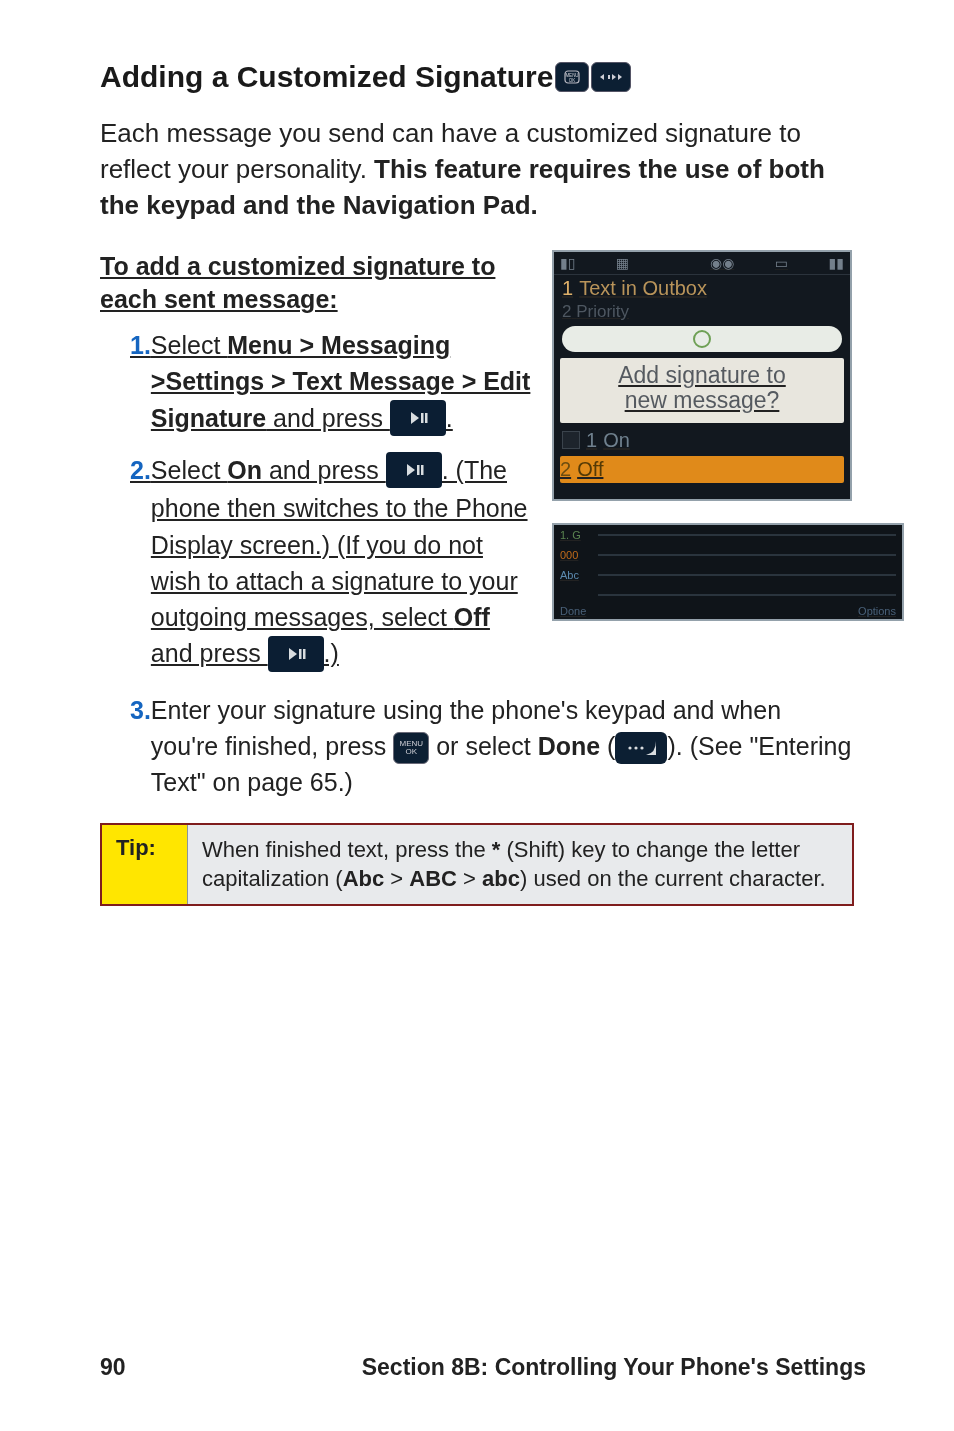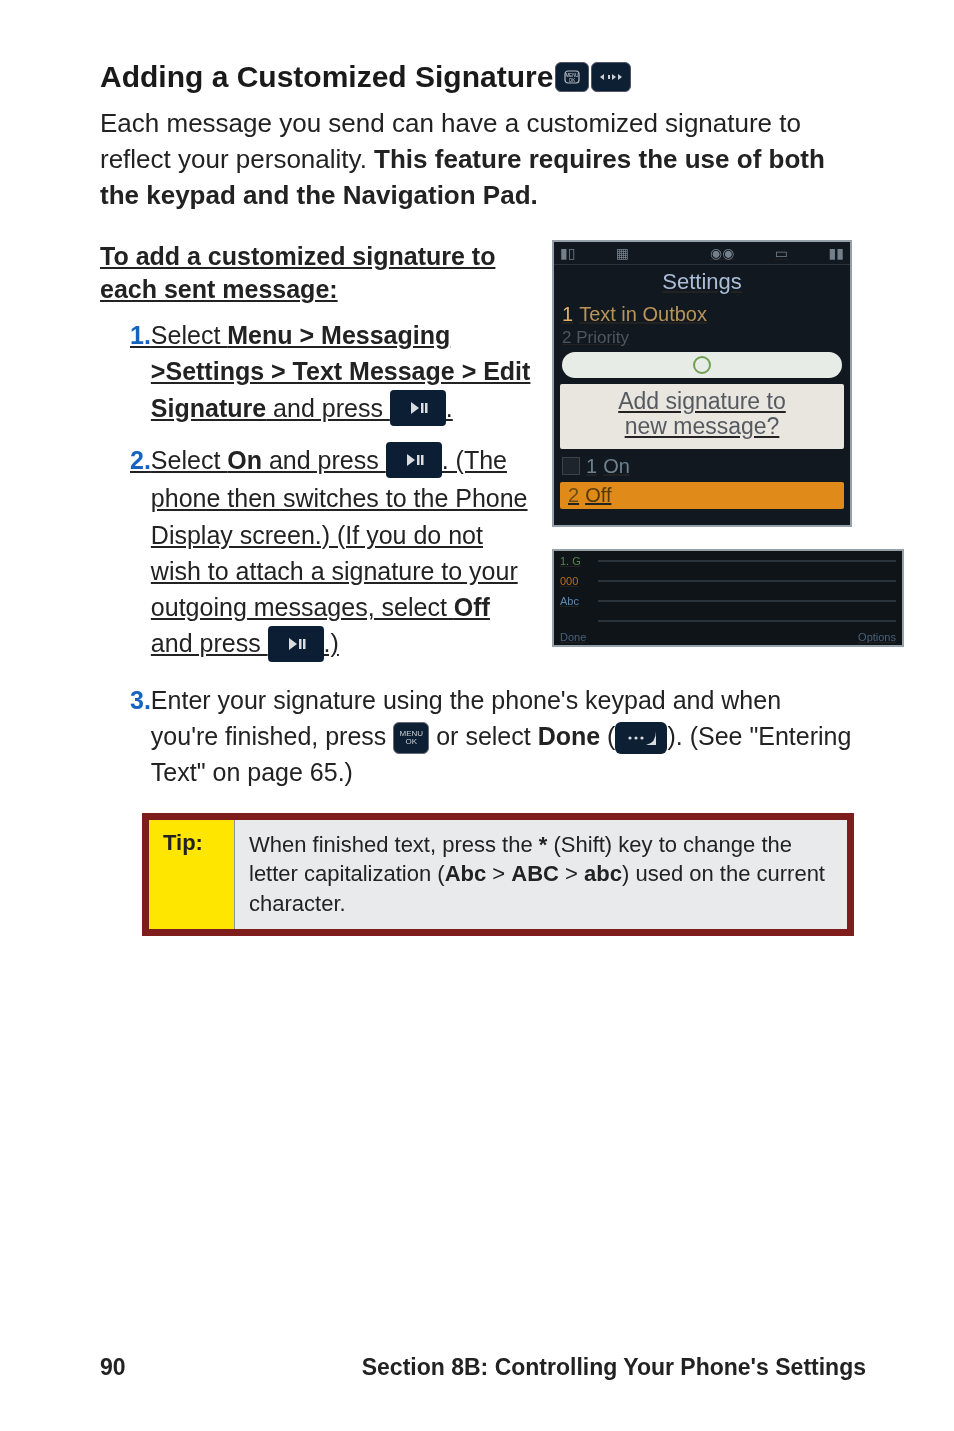--- a/index.html
+++ b/index.html
@@ -8,21 +8,21 @@
     height: 1431px;
     font-family: "Segoe UI", "Myriad Pro", Arial, sans-serif;
     color: #222;
     position: relative;
     padding: 60px 100px 0 100px;
   }
   .heading-row {
     display: flex;
     align-items: center;
     gap: 2px;
-    margin-bottom: 12px;
+    margin-bottom: 22px;
   }
   .heading {
     font-size: 30px;
     font-weight: 700;
     color: #1a1a1a;
   }
   .key-icon {
     display: inline-flex;
     align-items: center;
     justify-content: center;
@@ -150,21 +150,21 @@
     text-align:center; font-size:23px; padding:4px 4px 9px;
   }
   .ss-card .q { margin-top:-2px; }
   .ss-on {
     display:flex; align-items:center; gap:6px; padding:6px 8px 4px;
     color:#6f808e; font-size:20px;
   }
   .ss-on .box { width:18px; height:18px; background:#1d242c; border:1px solid #3a434c; }
   .ss-off {
     margin: 0 6px 6px; background:#e08a1a; color:#553a05; font-size:20px;
-    padding:2px 8px; border-radius:2px;
+    padding:2px 0; border-radius:2px;
   }
   .ss-off .n { color:#6c4d10; margin-right:6px; }
   .ss-gap { height: 10px; background:transparent; }
   
   .screenshot2 {
     margin-top: 22px;
     width: 352px;
     border: 2px solid #94a1ab;
     background: #0f1419;
     font-size: 12px;
@@ -173,23 +173,22 @@
   }
   .s2-row { display:flex; align-items:center; gap:8px; padding:0 6px; height:20px; }
   .s2-row .lbl { width:30px; color:#7c6f52; font-size:11px; }
   .s2-row.green .lbl { color:#5a8450; }
   .s2-row.orange .lbl { color:#c06a1a; }
   .s2-row.cyan .lbl { color:#5c8bb0; }
   .s2-row .bar { flex:1; height:2px; background:#2a343d; }
   .s2-foot { display:flex; justify-content:space-between; padding:0 6px; font-size:11px; color:#496078; }
   
   .tip {
-    display:flex; border:7px solid #7f1d1d; margin-top: 22px;
+    display:flex; border:2px solid #7f1d1d; margin-top: 22px;
     font-size: 22px;
-    margin-left: 42px;
   }
   .tip-label {
     background:#ffe600; padding:10px 14px; font-weight:700; min-width:86px;
     border-right:1px solid #8a949c;
   }
   .tip-body {
     background:#e8eaec; padding:10px 14px; flex:1; line-height:1.35;
   }
   
   .footer {
@@ -272,21 +271,20 @@
 
     <div class="screenshot">
       <div class="ss-status">
         <span>▮▯</span>
         <span>▦</span>
         <span></span>
         <span>◉◉</span>
         <span>▭</span>
         <span>▮▮</span>
       </div>
-      <div class="ss-title">Settings</div>
       <div class="ss-row1"><span class="n">1</span><span>Text in Outbox</span></div>
       <div class="ss-row2"><span class="n">2</span> <span>Priority</span></div>
       <div class="ss-pill">
           <span class="dot"></span>
         </div>
       <div class="ss-card">
         <div>Add signature to</div>
         <div class="q">new message?</div>
       </div>
       <div class="ss-on">

